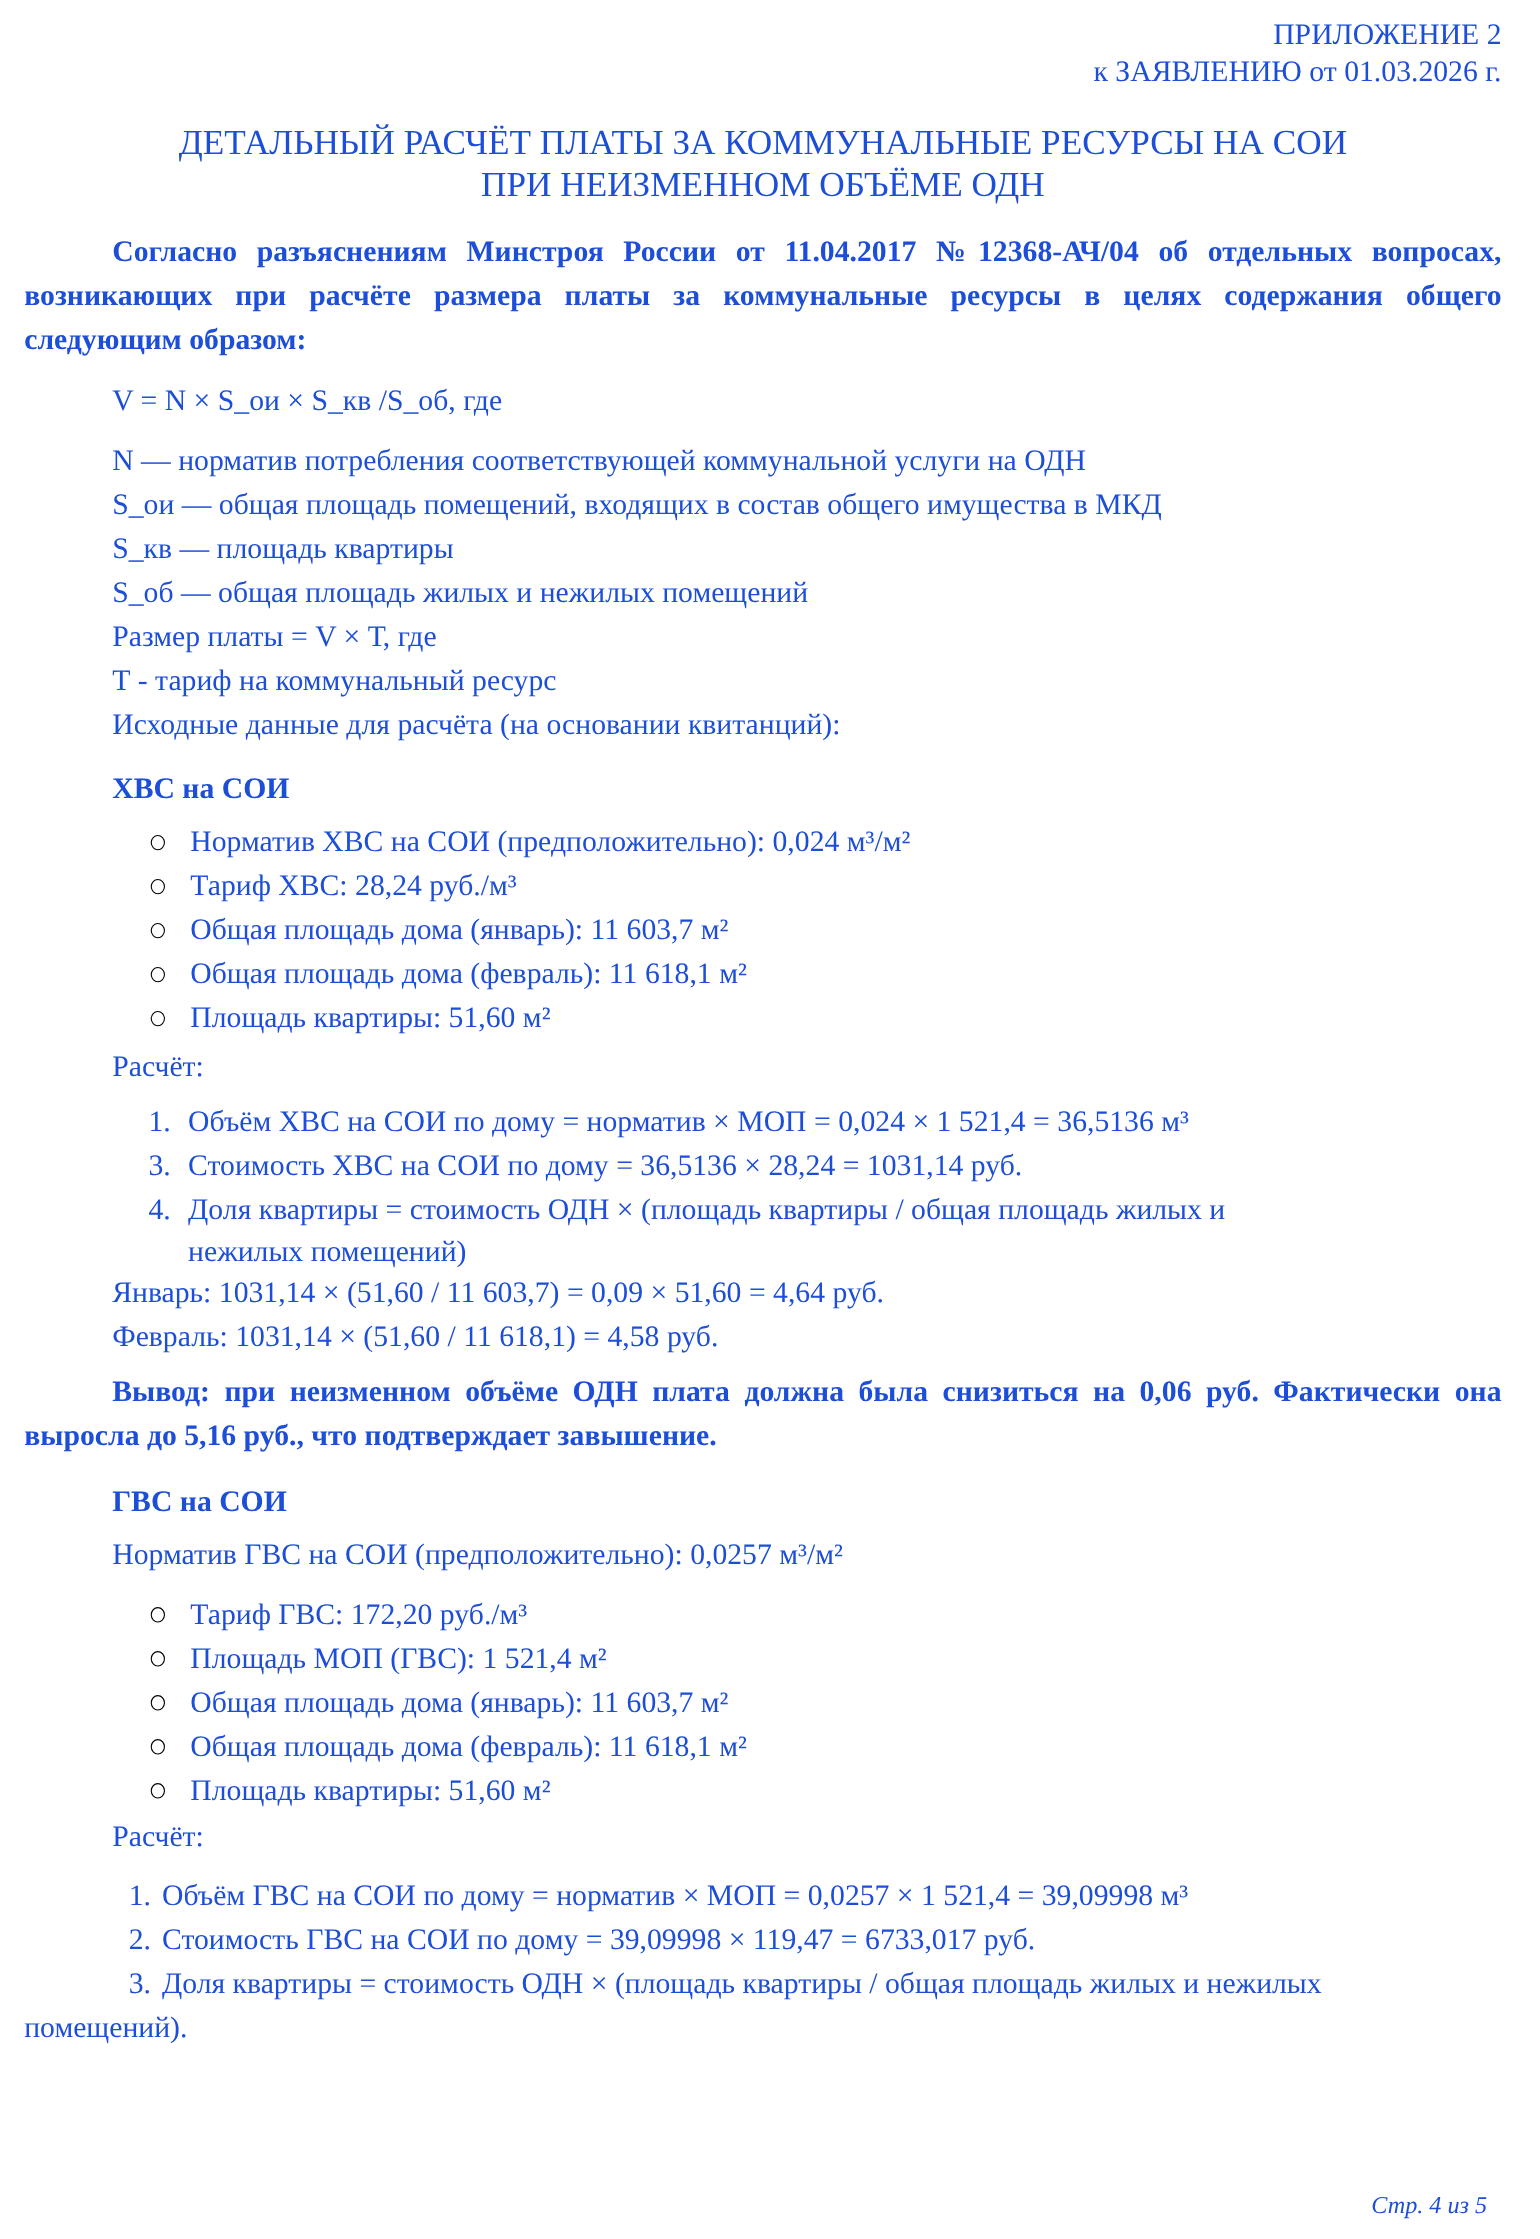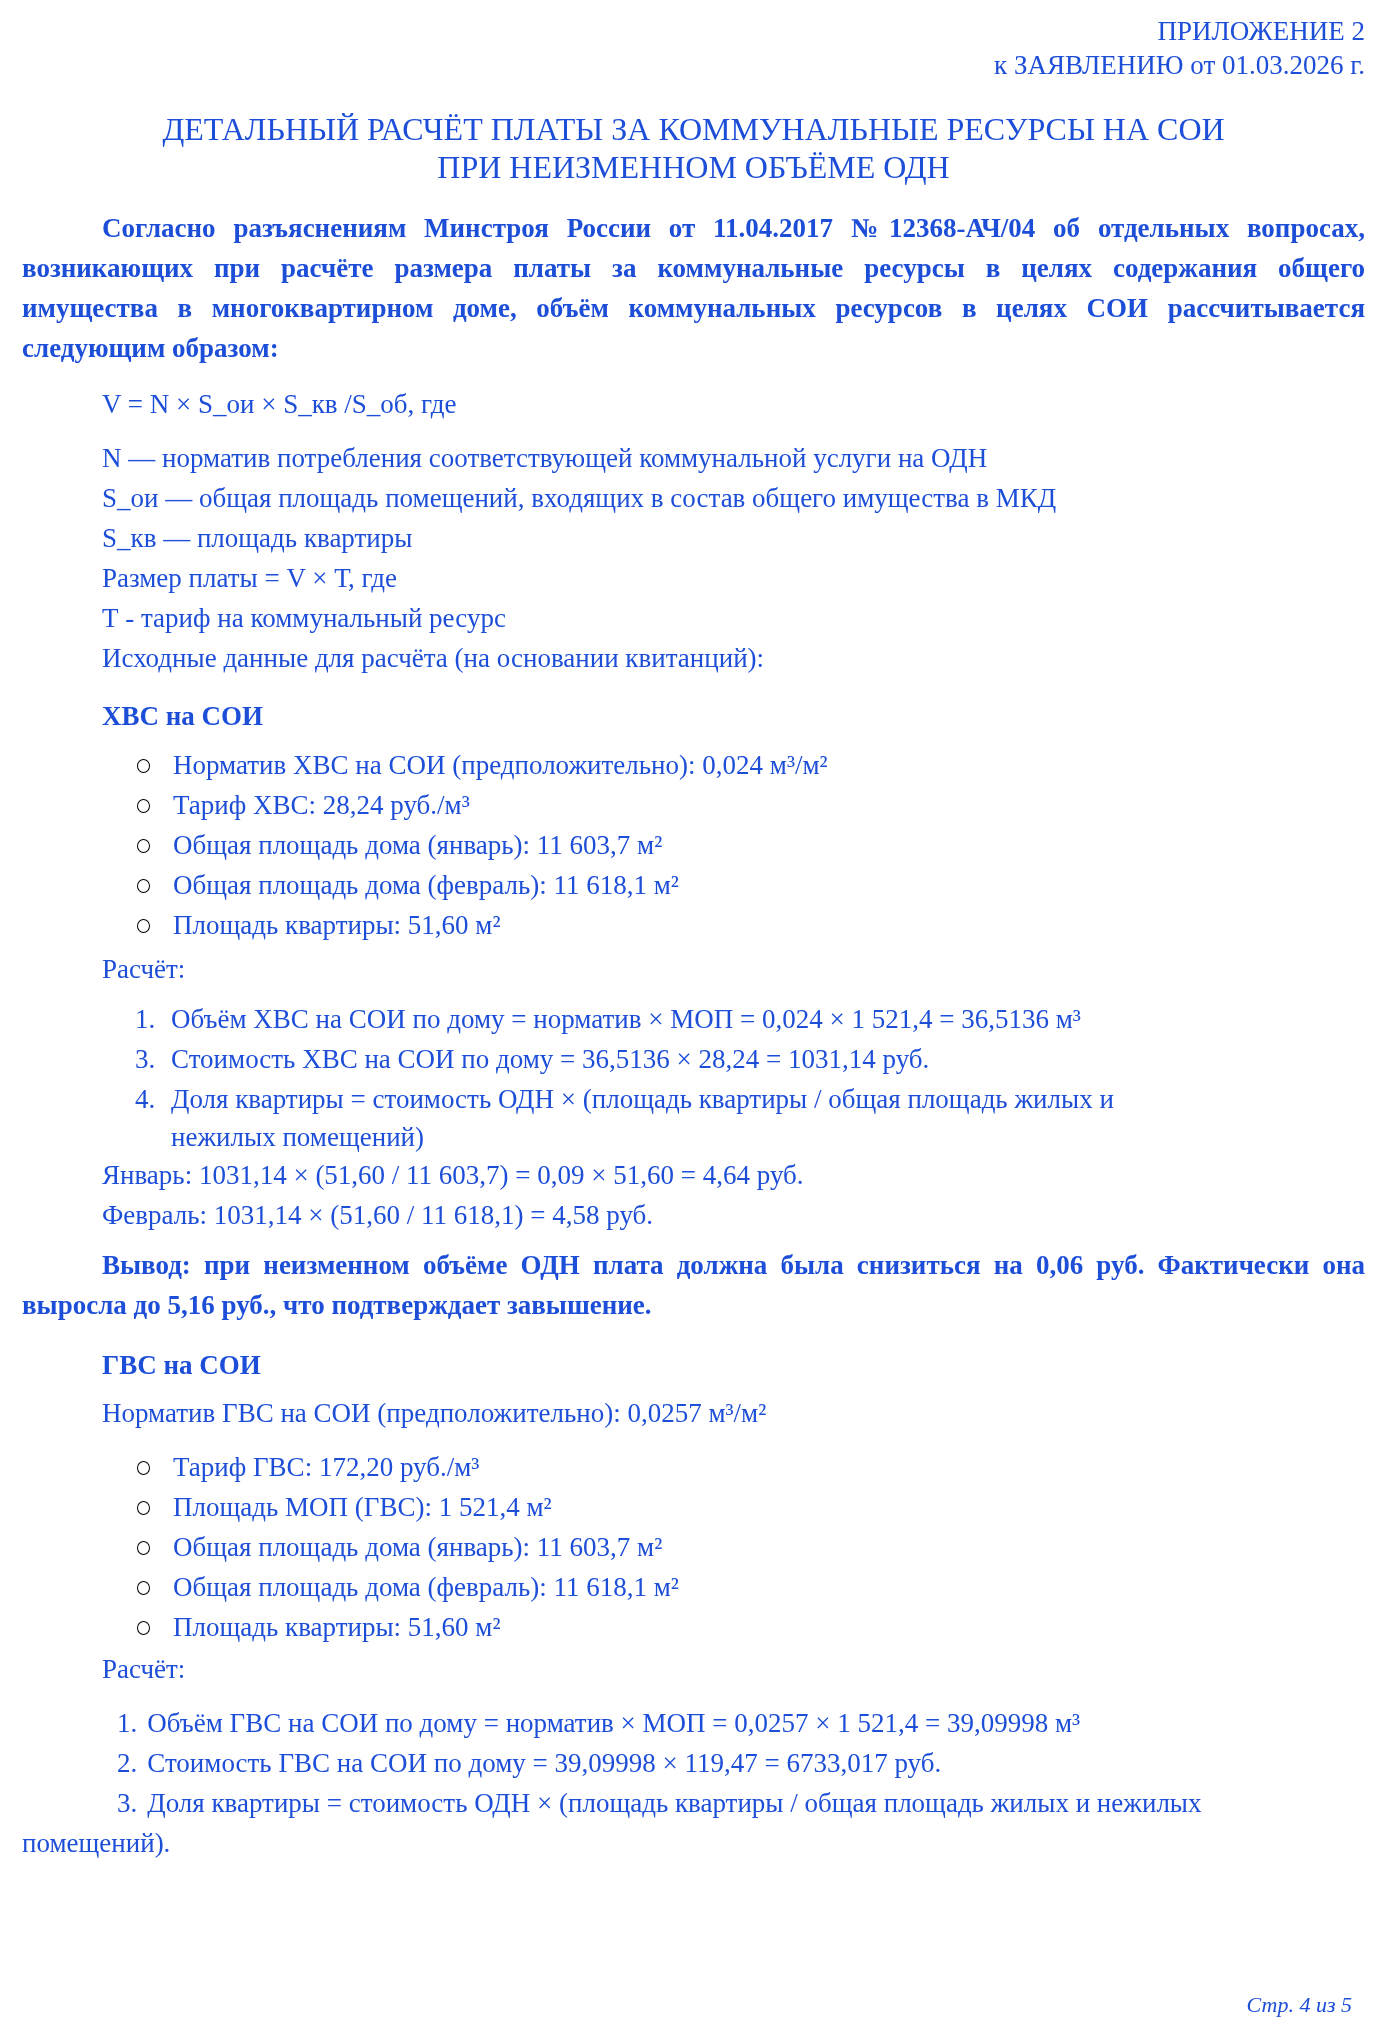--- a/index.html
+++ b/index.html
@@ -65,29 +65,29 @@
   </div>
 
   <div class="title">
     <div>ДЕТАЛЬНЫЙ РАСЧЁТ ПЛАТЫ ЗА КОММУНАЛЬНЫЕ РЕСУРСЫ НА СОИ</div>
     <div>ПРИ НЕИЗМЕННОМ ОБЪЁМЕ ОДН</div>
   </div>
 
   <div class="intro">
     <div class="iline jlast indent80">Согласно разъяснениям Минстроя России от 11.04.2017 №12368-АЧ/04 об отдельных вопросах,</div>
     <div class="iline jlast">возникающих при расчёте размера платы за коммунальные ресурсы в целях содержания общего</div>
-    <div class="iline jlast">имущества в многоквартирном доме, объём коммунальных ресурсов в целях СОИ рассчитывается</div>
     <div class="iline">следующим образом:</div>
   </div>
 
   <div class="blk fmain">V = N × S_ои × S_кв /S_об, где</div>
 
   <div class="blk">N — норматив потребления соответствующей коммунальной услуги на ОДН</div>
   <div class="blk">S_ои — общая площадь помещений, входящих в состав общего имущества в МКД</div>
   <div class="blk">S_кв — площадь квартиры</div>
+  <div class="blk">S_об — общая площадь жилых и нежилых помещений</div>
   <div class="blk">Размер платы = V × Т, где</div>
   <div class="blk">Т - тариф на коммунальный ресурс</div>
   <div class="blk">Исходные данные для расчёта (на основании квитанций):</div>
 
   <div class="h-sec hvs-head">ХВС на СОИ</div>
 
   <div class="bullets">
     <div class="b-row">
       <span class="b-circ"></span>
       <span>Норматив ХВС на СОИ (предположительно): 0,024 м³/м²</span>

